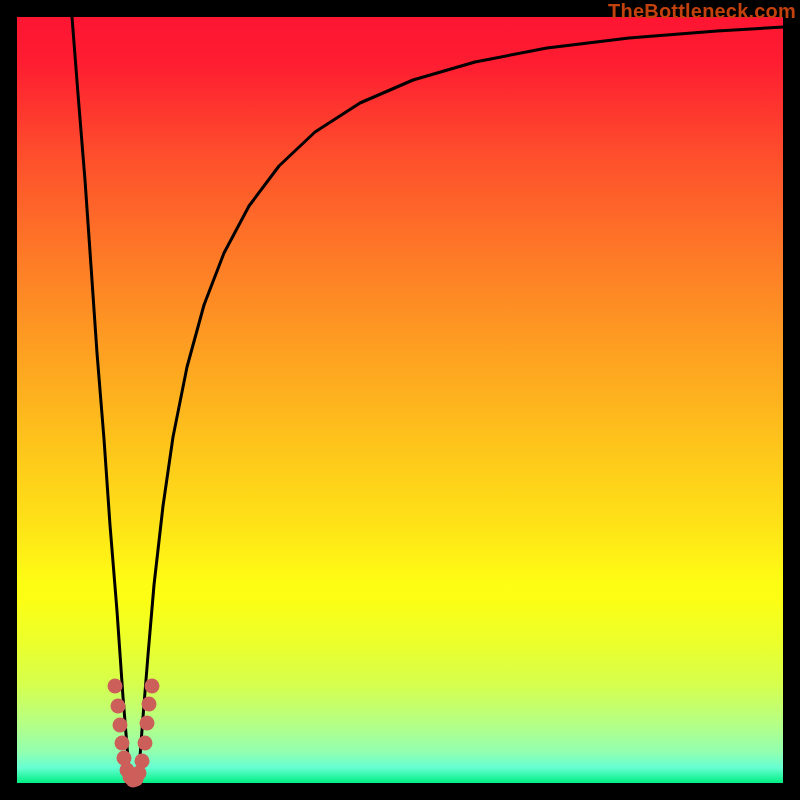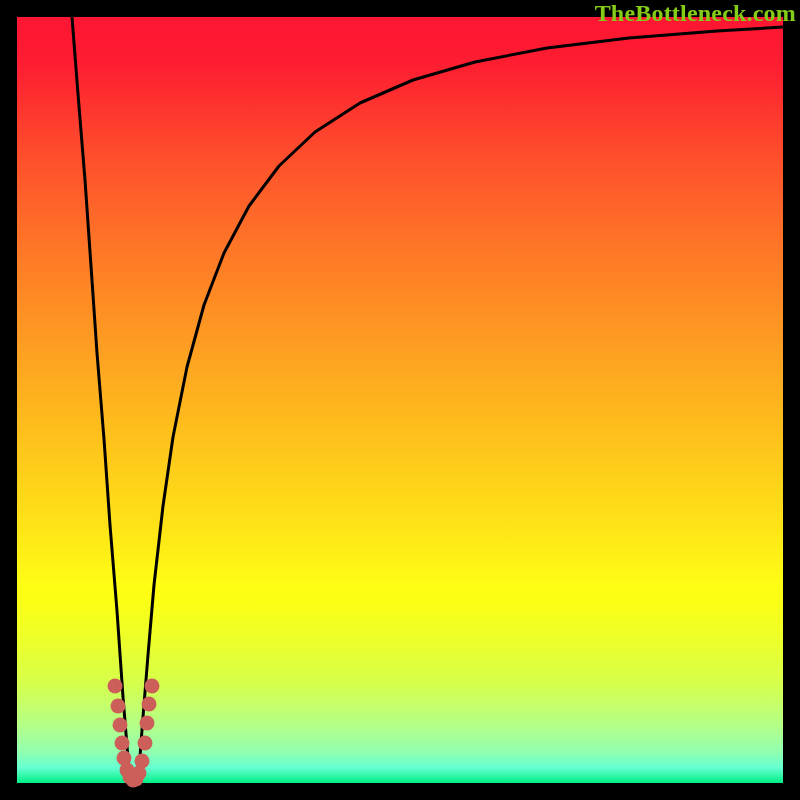--- a/index.html
+++ b/index.html
@@ -38,24 +38,24 @@
       #afff8e 93%,
       #91ffb0 96%,
       #66ffd2 98%,
       #00ef84 100%
     );
   }
   .watermark {
     position: absolute;
     top: 0;
     right: 4px;
-    font-family: Liberation Serif, serif;
-    font-size: 24px;
+    font-family: Liberation Sans, sans-serif;
+    font-size: 20px;
     font-weight: 600;
-    color: #84cc16;
+    color: #c2410c;
     letter-spacing: 0.2px;
     user-select: none;
   }
   svg.curves {
     position: absolute;
     left: 0;
     top: 0;
     width: 766px;
     height: 766px;
     overflow: visible;

